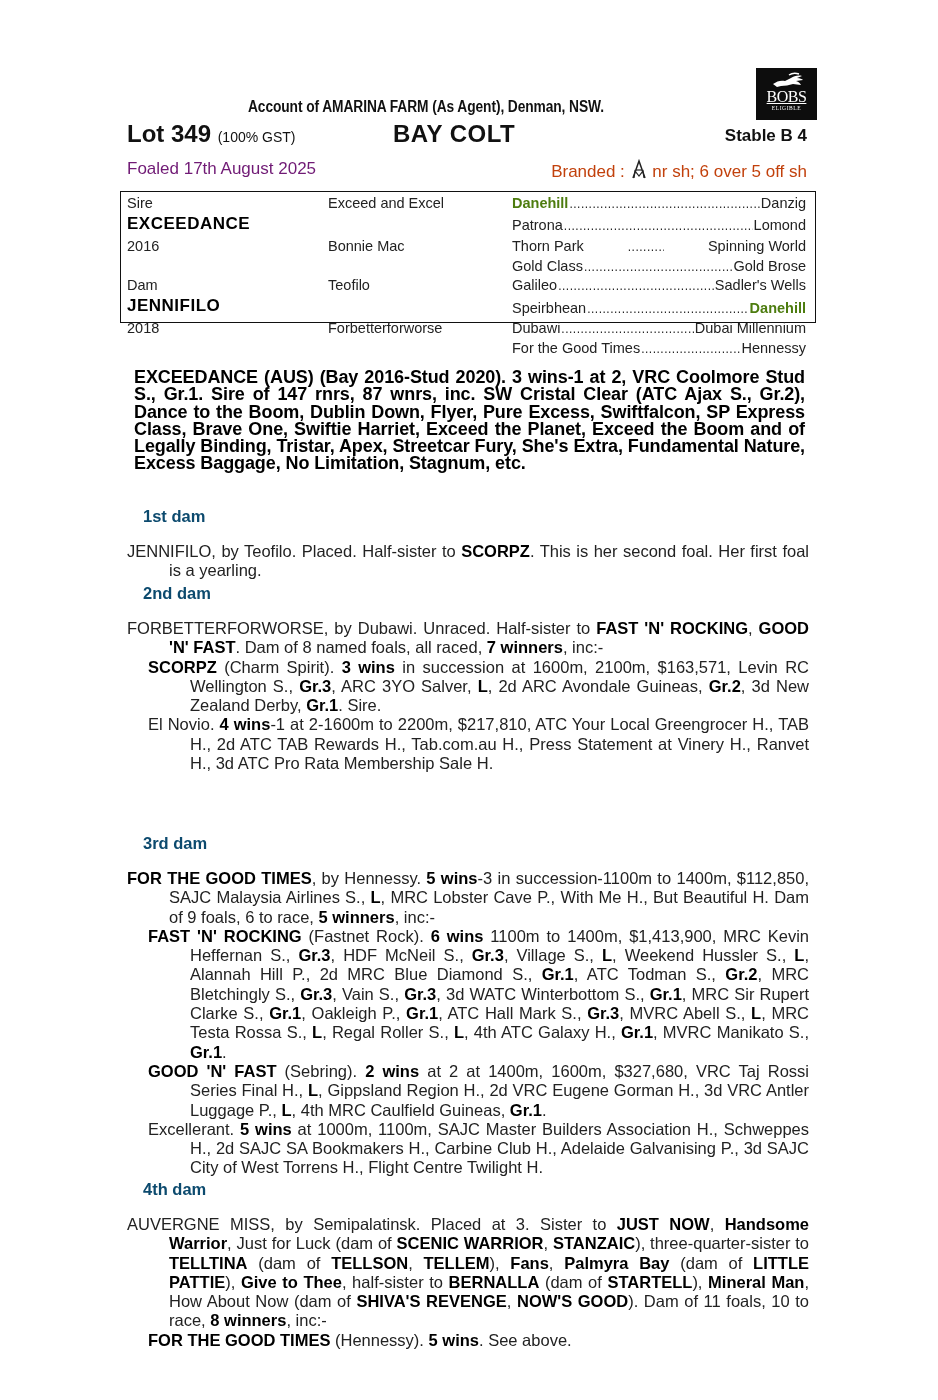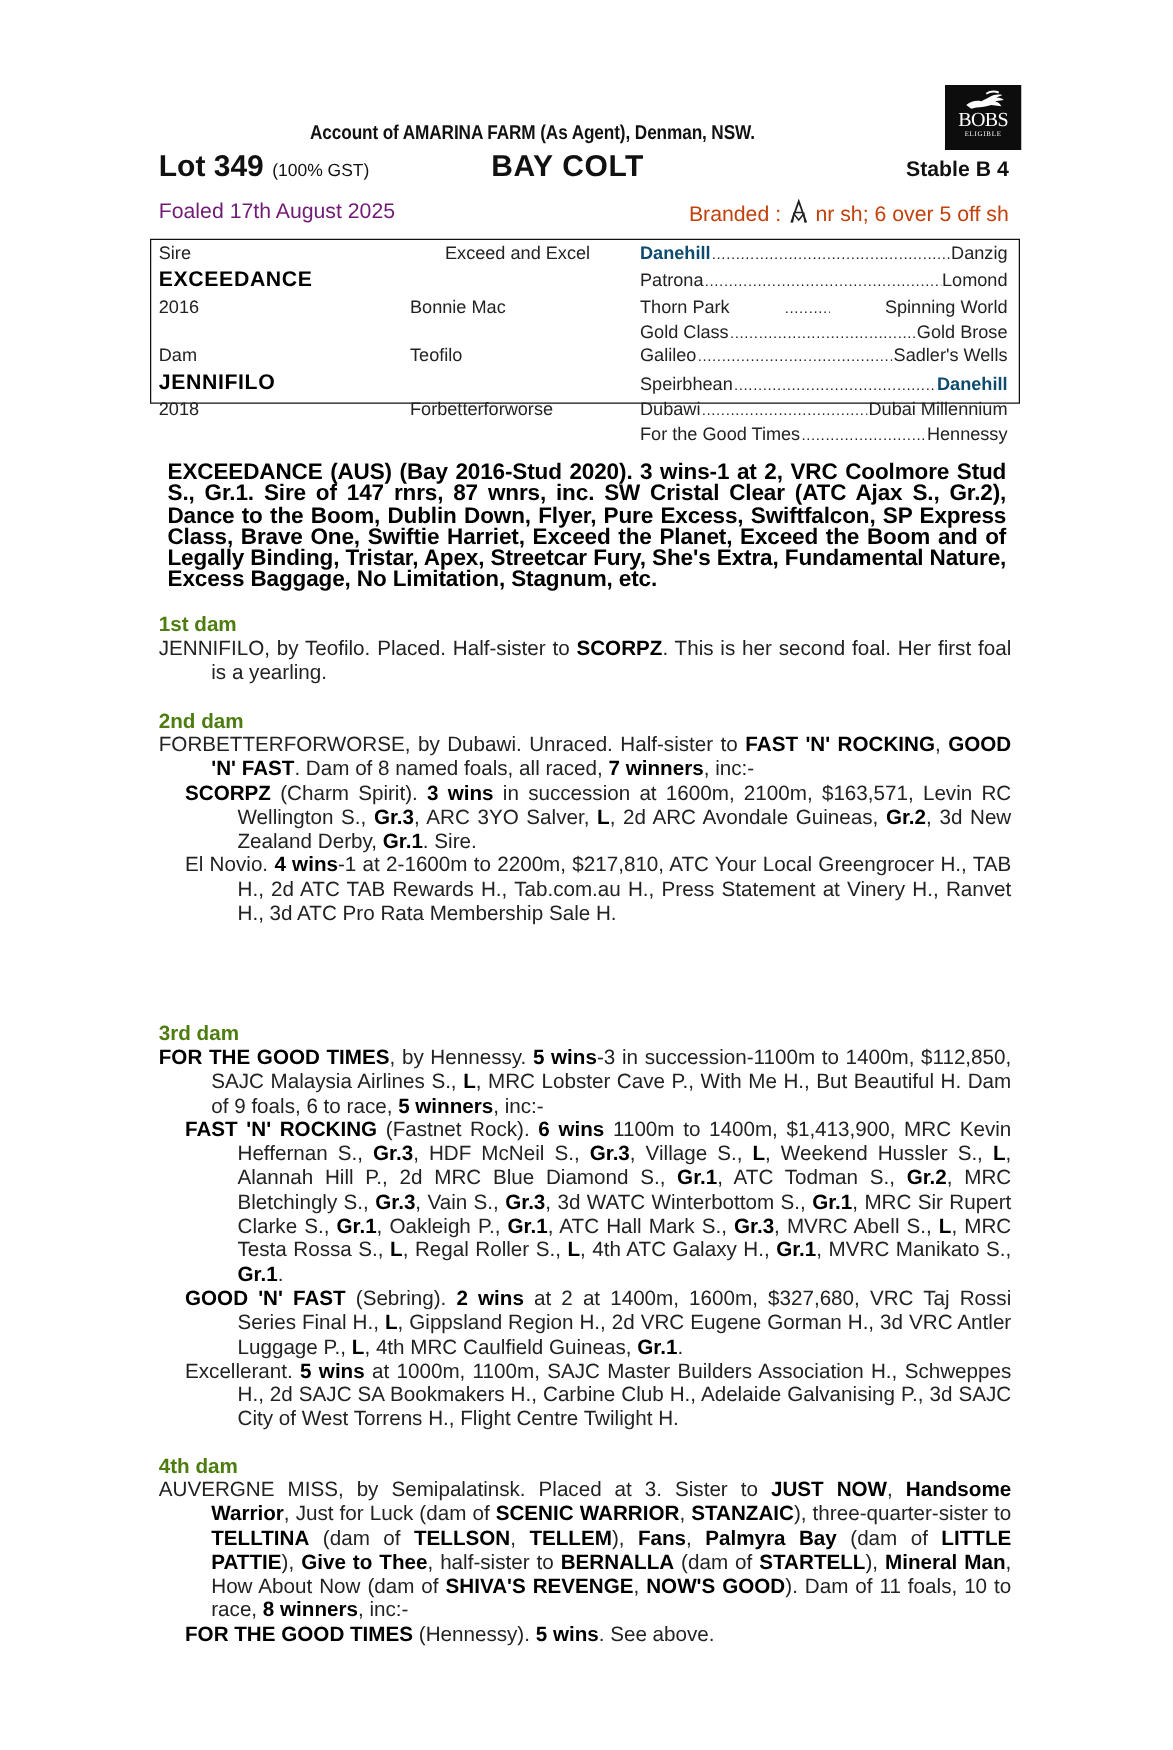--- a/index.html
+++ b/index.html
@@ -3,21 +3,21 @@
 <meta charset="utf-8">
 <style>
   html, body { margin: 0; padding: 0; background: #ffffff; }
   body { width: 938px; height: 1400px; position: relative; overflow: hidden;
          font-family: "Liberation Sans", sans-serif; color: #111; }
 
   .logo { position: absolute; left: 756px; top: 68px; width: 61px; height: 52px;
           background: #0d0d0d; color: #fff; text-align: center; }
   .logo svg { display: block; margin: 4px auto 0; }
   .logo .bobs { font-family: "Liberation Serif", serif; font-size: 16px; line-height: 14px;
-                letter-spacing: -0.5px; }
+                letter-spacing: -0.5px; text-decoration: underline; }
   .logo .elig { font-family: "Liberation Serif", serif; font-size: 5.5px; letter-spacing: 0.6px; line-height: 8px; }
 
   .account { position: absolute; left: 248px; top: 98px; font-size: 16px; font-weight: bold;
              transform: scaleX(0.86); transform-origin: left top; white-space: nowrap; letter-spacing: -0.1px; }
 
   .lotrow { position: absolute; left: 127px; top: 120px; width: 682px; height: 30px; }
   .lot { position: absolute; left: 0; top: 0; font-size: 24px; font-weight: bold; white-space: nowrap; }
   .lot small { font-size: 14px; font-weight: normal; }
   .colt { position: absolute; left: 266px; top: 0; font-size: 24px; font-weight: bold; letter-spacing: 0.5px; }
   .stable { position: absolute; right: 2px; top: 6px; font-size: 17px; font-weight: bold; }
@@ -27,28 +27,28 @@
   .brand-mark { display: inline-block; vertical-align: -2px; }
 
   .pedigree { position: absolute; left: 120px; top: 191px; width: 696px; height: 132px;
               border: 1.5px solid #111; box-sizing: border-box; }
   .ped-col { position: absolute; font-size: 14.5px; color: #222; }
   .ped-line { position: absolute; white-space: nowrap; }
   .ped-name { font-weight: 900; font-size: 17px; letter-spacing: 0.5px; color: #000; }
   .gg { position: absolute; left: 391px; width: 294px; font-size: 14.5px; display: flex; color: #222; white-space: nowrap; }
   .gg .dots { flex: 1; overflow: hidden; margin: 0 1px; }
   .gg .dots::before { content: "......................................................................................................................"; letter-spacing: 0.5px; font-size: 12px; }
-  .gg b { color: #0c4a6e; }
+  .gg b { color: #4d7c0f; }
 
   .sire-summary { position: absolute; left: 134px; top: 369px; width: 671px; font-size: 18px;
                   font-weight: bold; line-height: 17.3px; text-align: justify; color: #000;
                   letter-spacing: -0.1px; }
 
   .sec { position: absolute; left: 127px; width: 682px; font-size: 16.5px; line-height: 19.3px; color: #222; }
-  .sec h3 { margin: 0; font-size: 16.5px; font-weight: 900; color: #4d7c0f; line-height: 19px; }
+  .sec h3 { margin: 16px; font-size: 16.5px; font-weight: 900; color: #0c4a6e; line-height: 19px; }
   .para { text-align: justify; text-indent: -42px; padding-left: 42px; margin: 0; }
   .sub { text-align: justify; text-indent: -42px; padding-left: 63px; margin: 0; }
   .sec b { color: #000; font-weight: 900; }
 </style>
 </head>
 <body>
 
 <div class="logo">
   <svg width="36" height="18" viewBox="0 0 36 18">
     <path d="M4 12 C8 9 12 8 16 9 L22 6 C25 4 29 3 33 4 L28 6 C31 6 33 7 34 8 L27 9 C30 10 31 11 32 13 L24 12 C20 13 16 14 12 14 L8 15 Z" fill="#fff"></path>
@@ -82,21 +82,21 @@
 <div class="pedigree">
   <div class="ped-col" style="left:6px; top:0;">
     <div class="ped-line" style="top:3px;">Sire</div>
     <div class="ped-line ped-name" style="top:22px;">EXCEEDANCE</div>
     <div class="ped-line" style="top:46px;">2016</div>
     <div class="ped-line" style="top:85px;">Dam</div>
     <div class="ped-line ped-name" style="top:104px;">JENNIFILO</div>
     <div class="ped-line" style="top:128px;">2018</div>
   </div>
   <div class="ped-col" style="left:207px; top:0;">
-    <div class="ped-line" style="top:3px;margin-left:28px;">Exceed and Excel</div>
+    <div class="ped-line" style="top:3px;">Exceed and Excel</div>
     <div class="ped-line" style="top:46px;">Bonnie Mac</div>
     <div class="ped-line" style="top:85px;">Teofilo</div>
     <div class="ped-line" style="top:128px;">Forbetterforworse</div>
   </div>
   <div class="gg" style="top:3px;">
       <b>Danehill</b>
       <span class="dots"></span>
       <span>Danzig</span>
     </div>
   <div class="gg" style="top:25px;">

